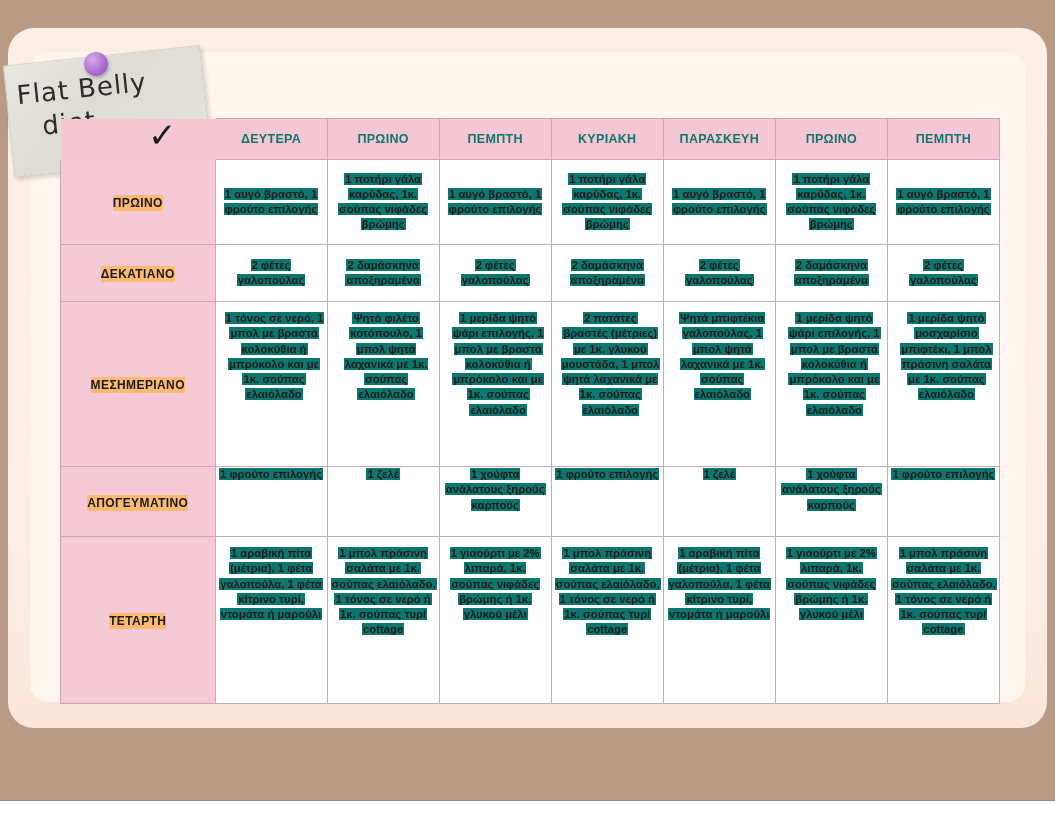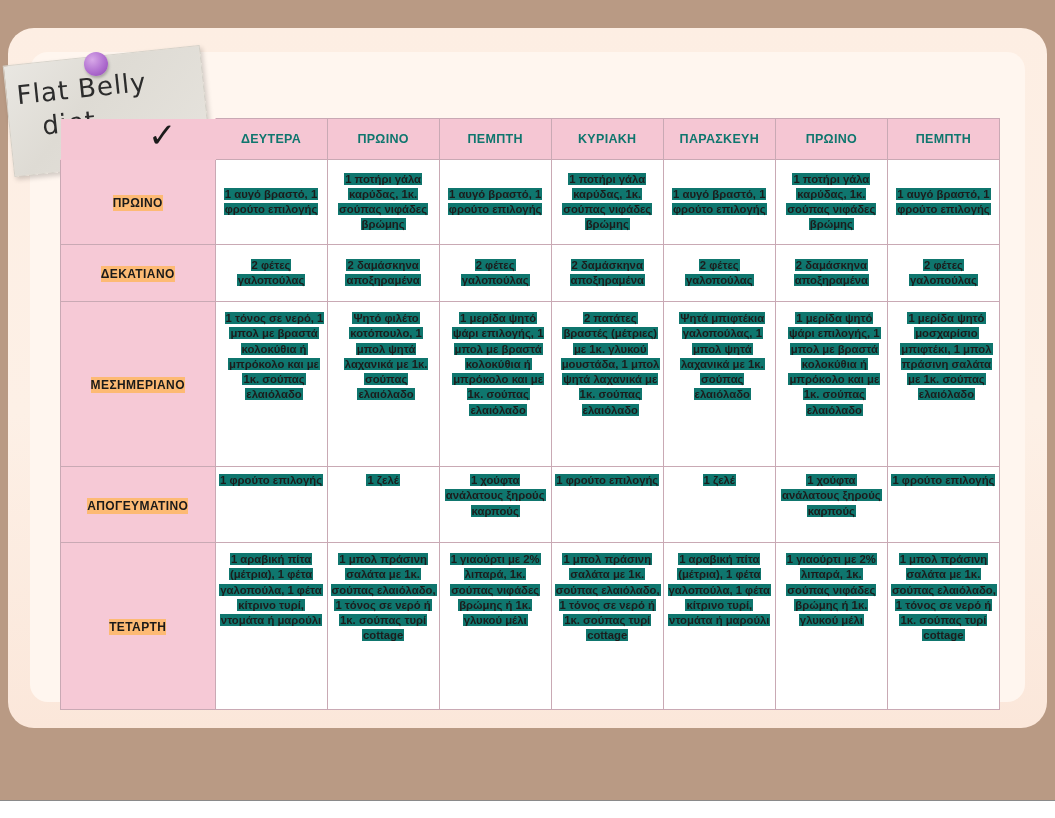--- a/index.html
+++ b/index.html
@@ -161,21 +161,21 @@
   }
   td.cell .hl {
     background: #0f766e;
     box-decoration-break: clone;
     -webkit-box-decoration-break: clone;
     padding: 0 1px;
   }
   tr.r-proino td.cell { height: 74px; }
   tr.r-dekatiano td.cell { height: 46px; }
   tr.r-mesimeriano td.cell { height: 150px; vertical-align: top; padding-top: 9px; padding-left: 9px;}
-  tr.r-apogeumatino td.cell { height: 64px; vertical-align: top; padding-top: 6px;}
+  tr.r-apogeumatino td.cell { height: 64px; vertical-align: top; padding-top: 0;}
   tr.r-vradino td.cell { height: 152px; vertical-align: top; padding-top: 9px; margin-left: 28px;}
 </style>
 </head>
 <body>
 
 <div class="slide">
   <div class="brown-band"></div>
   <div class="cream-panel"></div>
   <div class="inner-white"></div>
 

